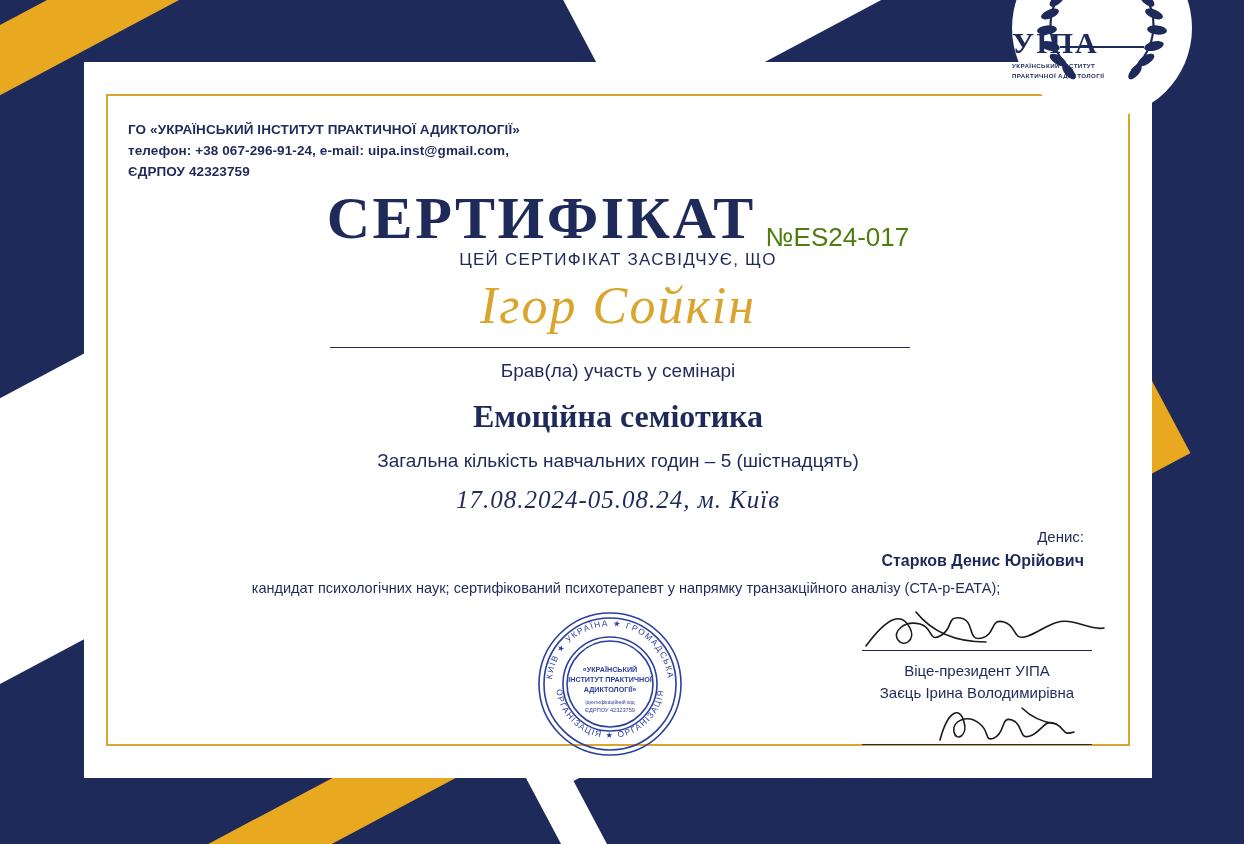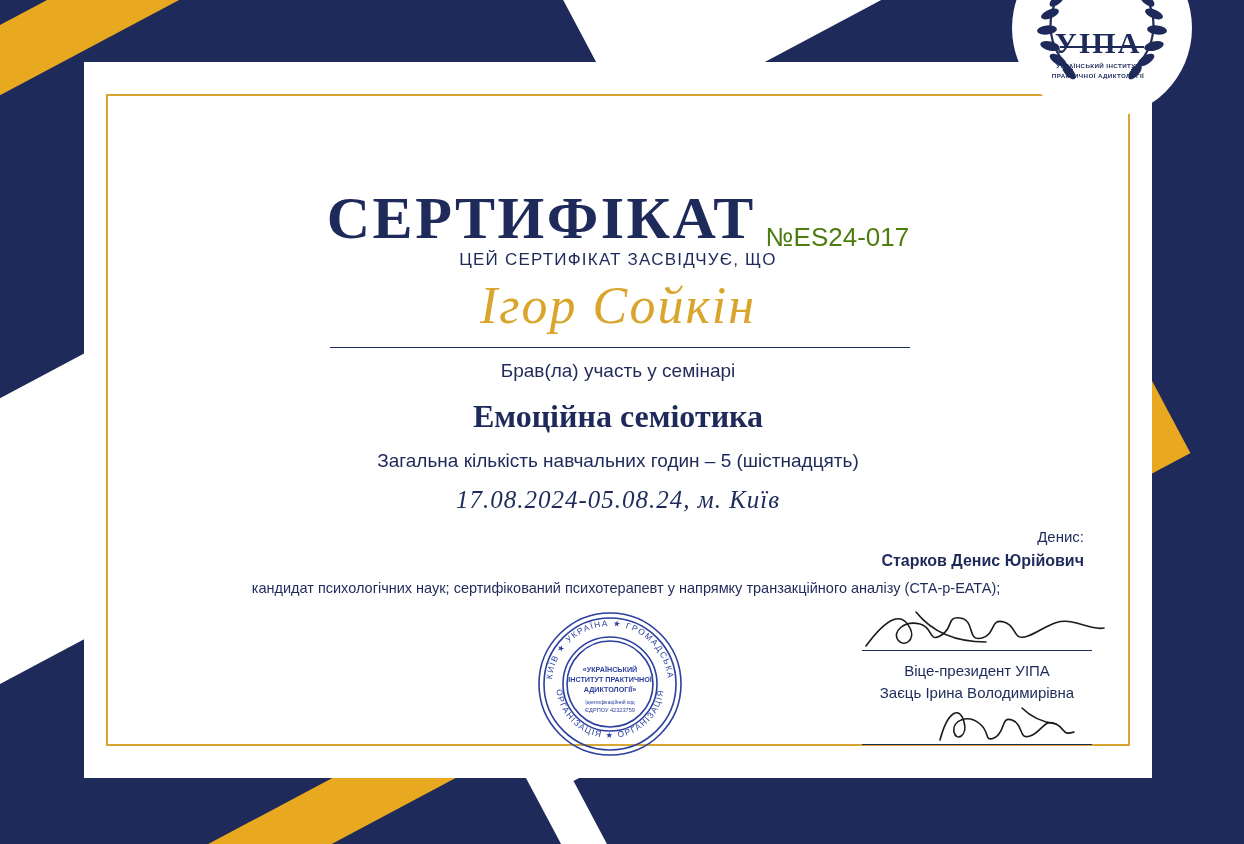--- a/index.html
+++ b/index.html
@@ -114,21 +114,20 @@
     background: #ffffff;
     z-index: 7;
     display: flex;
     align-items: center;
     justify-content: center;
   }
   .emblem-inner { position: relative; width: 180px; height: 180px; }
   .emblem-text {
     position: absolute;
     left: 0; right: 8px;
-    text-align: center;
     color: #1e2a5a;
   }
   .emblem-main {
     top: 88px;
     font-size: 30px;
     font-weight: 700;
     letter-spacing: 2px;
     font-family: "Liberation Serif", serif;
   }
   .emblem-sub1 { top: 124px; font-size: 6.2px; letter-spacing: .4px; font-weight: 700;}
@@ -309,20 +308,25 @@
   <div class="shape tl-gold"></div>
   <div class="shape bl-navy"></div>
   <div class="shape bl-gold"></div>
   <div class="shape r-navy"></div>
   <div class="shape r-gold"></div>
   <div class="shape br-navy"></div>
 
   <div class="card">
     <div class="card-border"></div>
 
+    <div class="org">
+      <div>ГО «УКРАЇНСЬКИЙ ІНСТИТУТ ПРАКТИЧНОЇ АДИКТОЛОГІЇ»</div>
+      <div>телефон: +38 067-296-91-24, e-mail: uipa.inst@gmail.com,</div>
+      <div>ЄДРПОУ 42323759</div>
+    </div>
 
     <div class="title-row">
       <span class="title">СЕРТИФІКАТ</span>
       <span class="title-no">№ES24-017</span>
     </div>
 
     <div class="subtitle">ЦЕЙ СЕРТИФІКАТ ЗАСВІДЧУЄ, ЩО</div>
 
     <div class="recipient">Ігор Сойкін</div>
     <div class="rule"></div>

